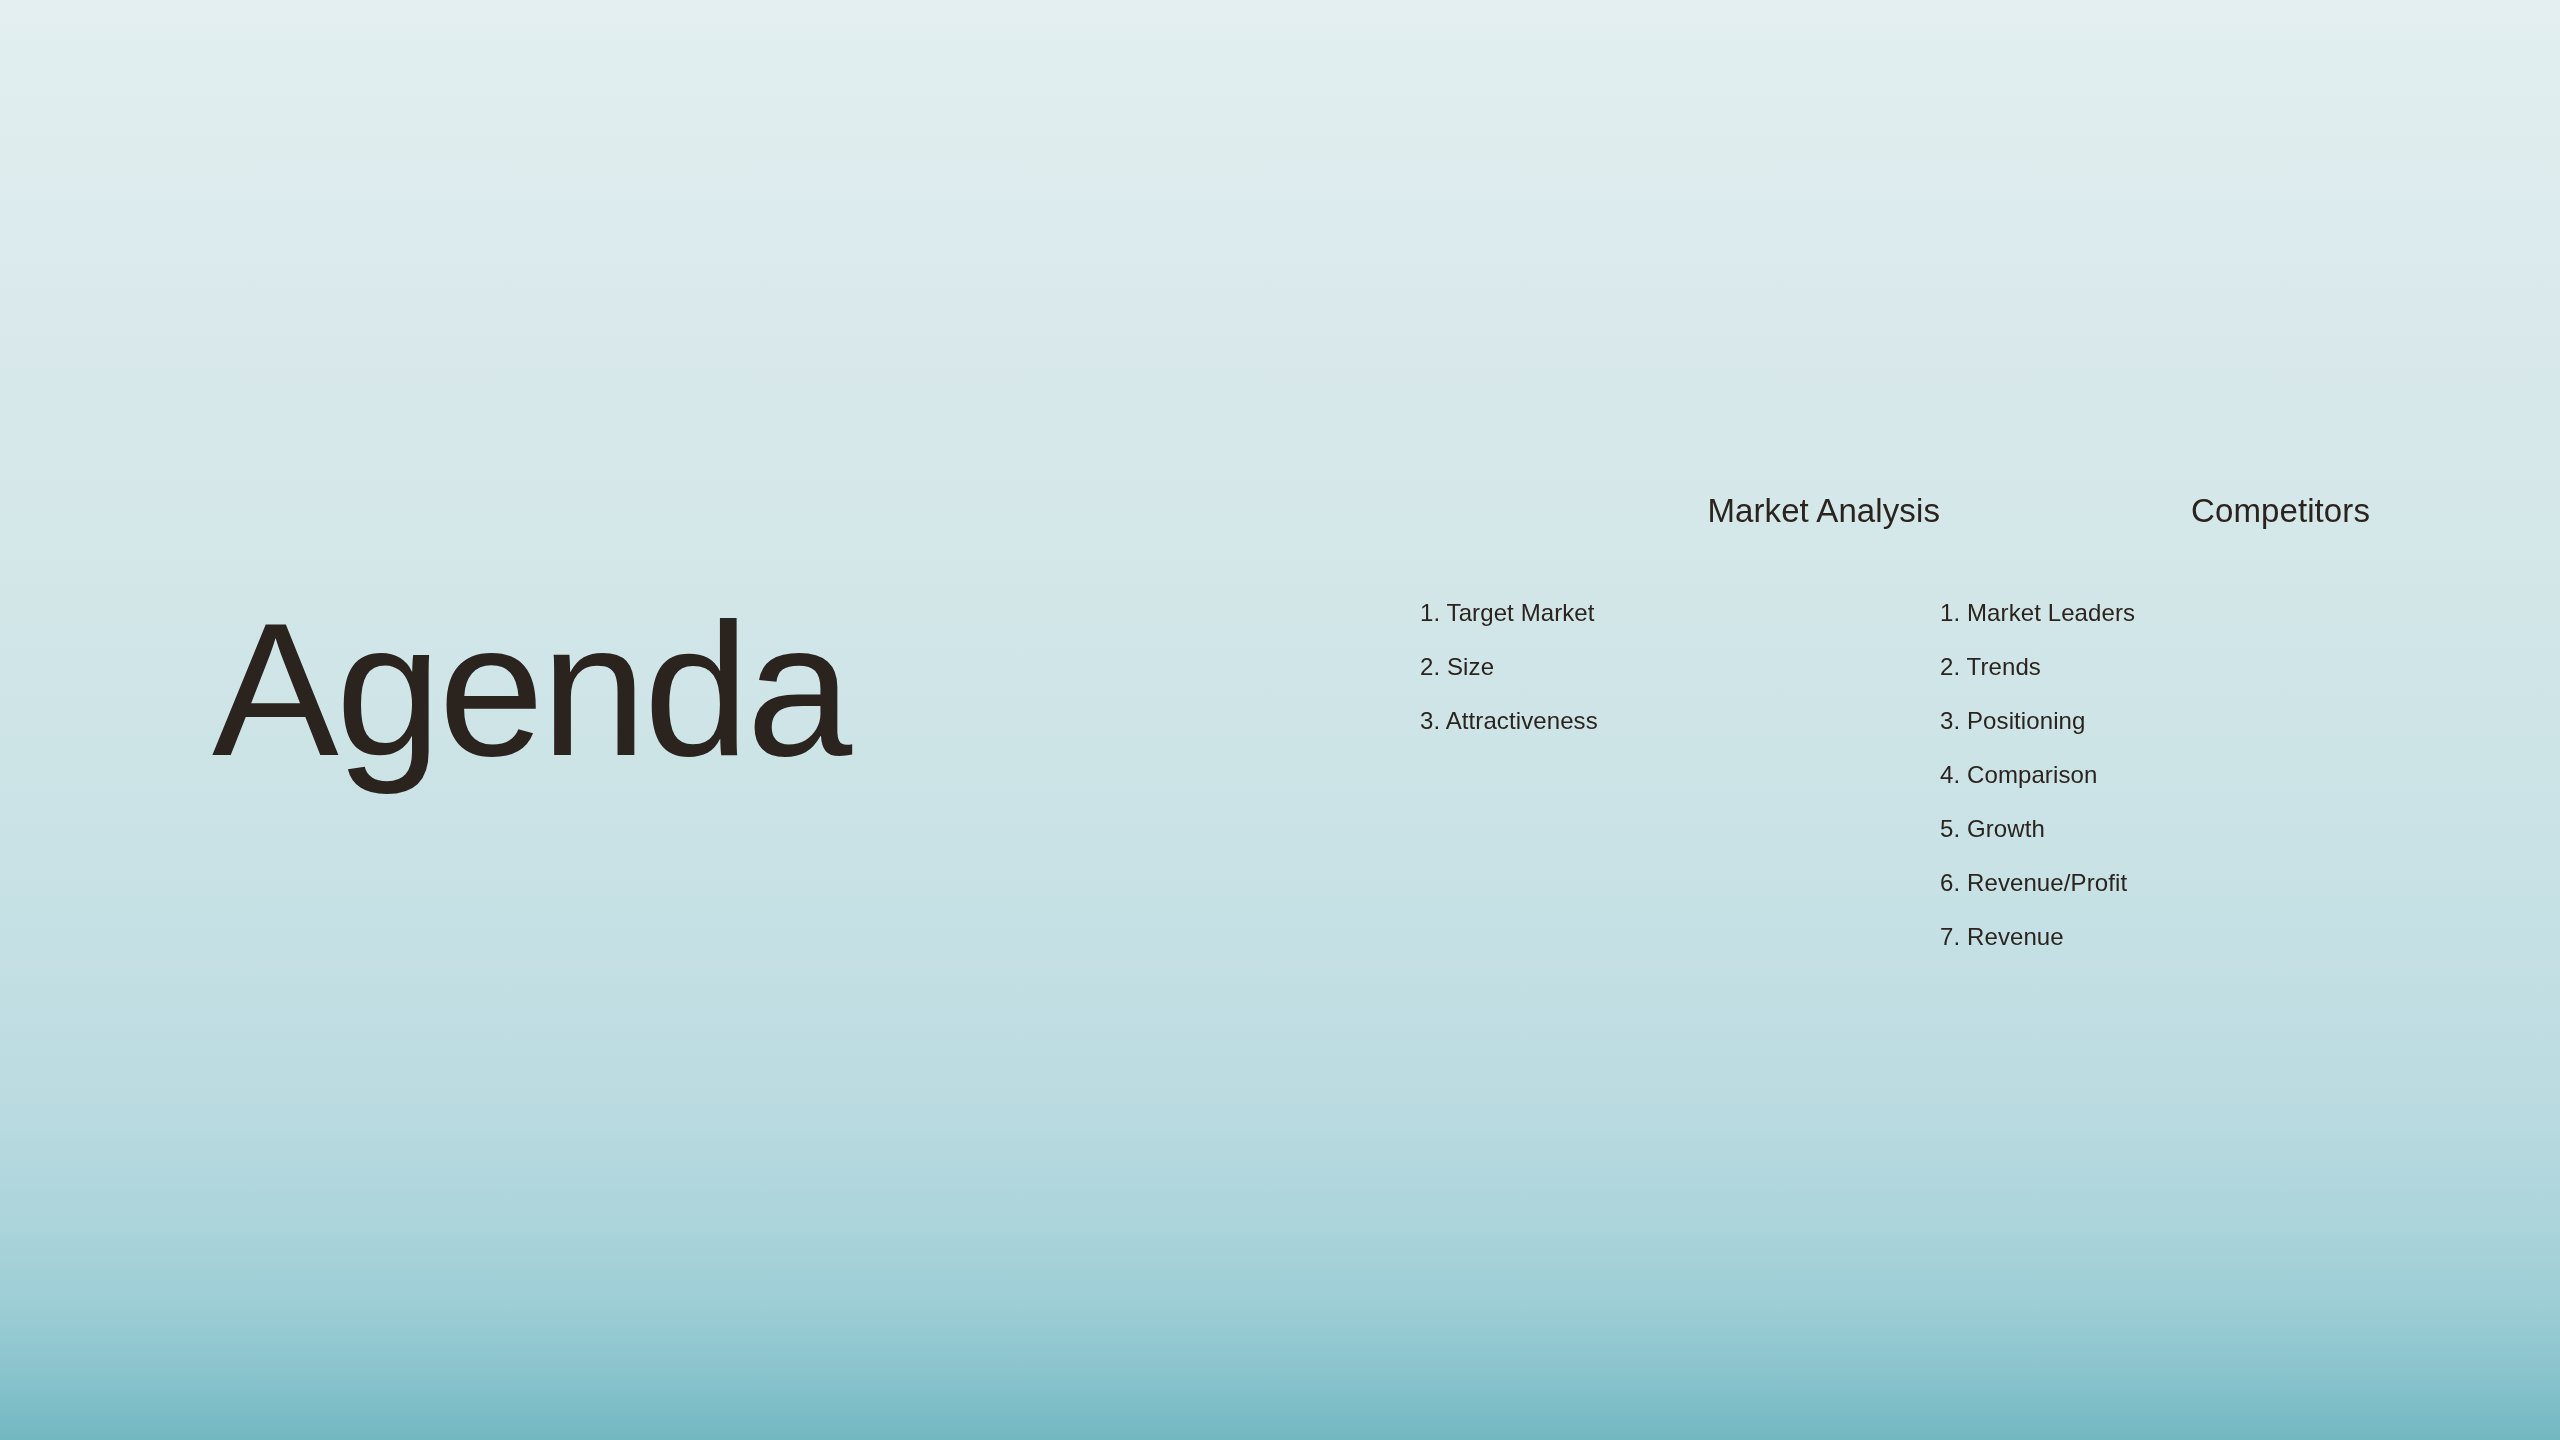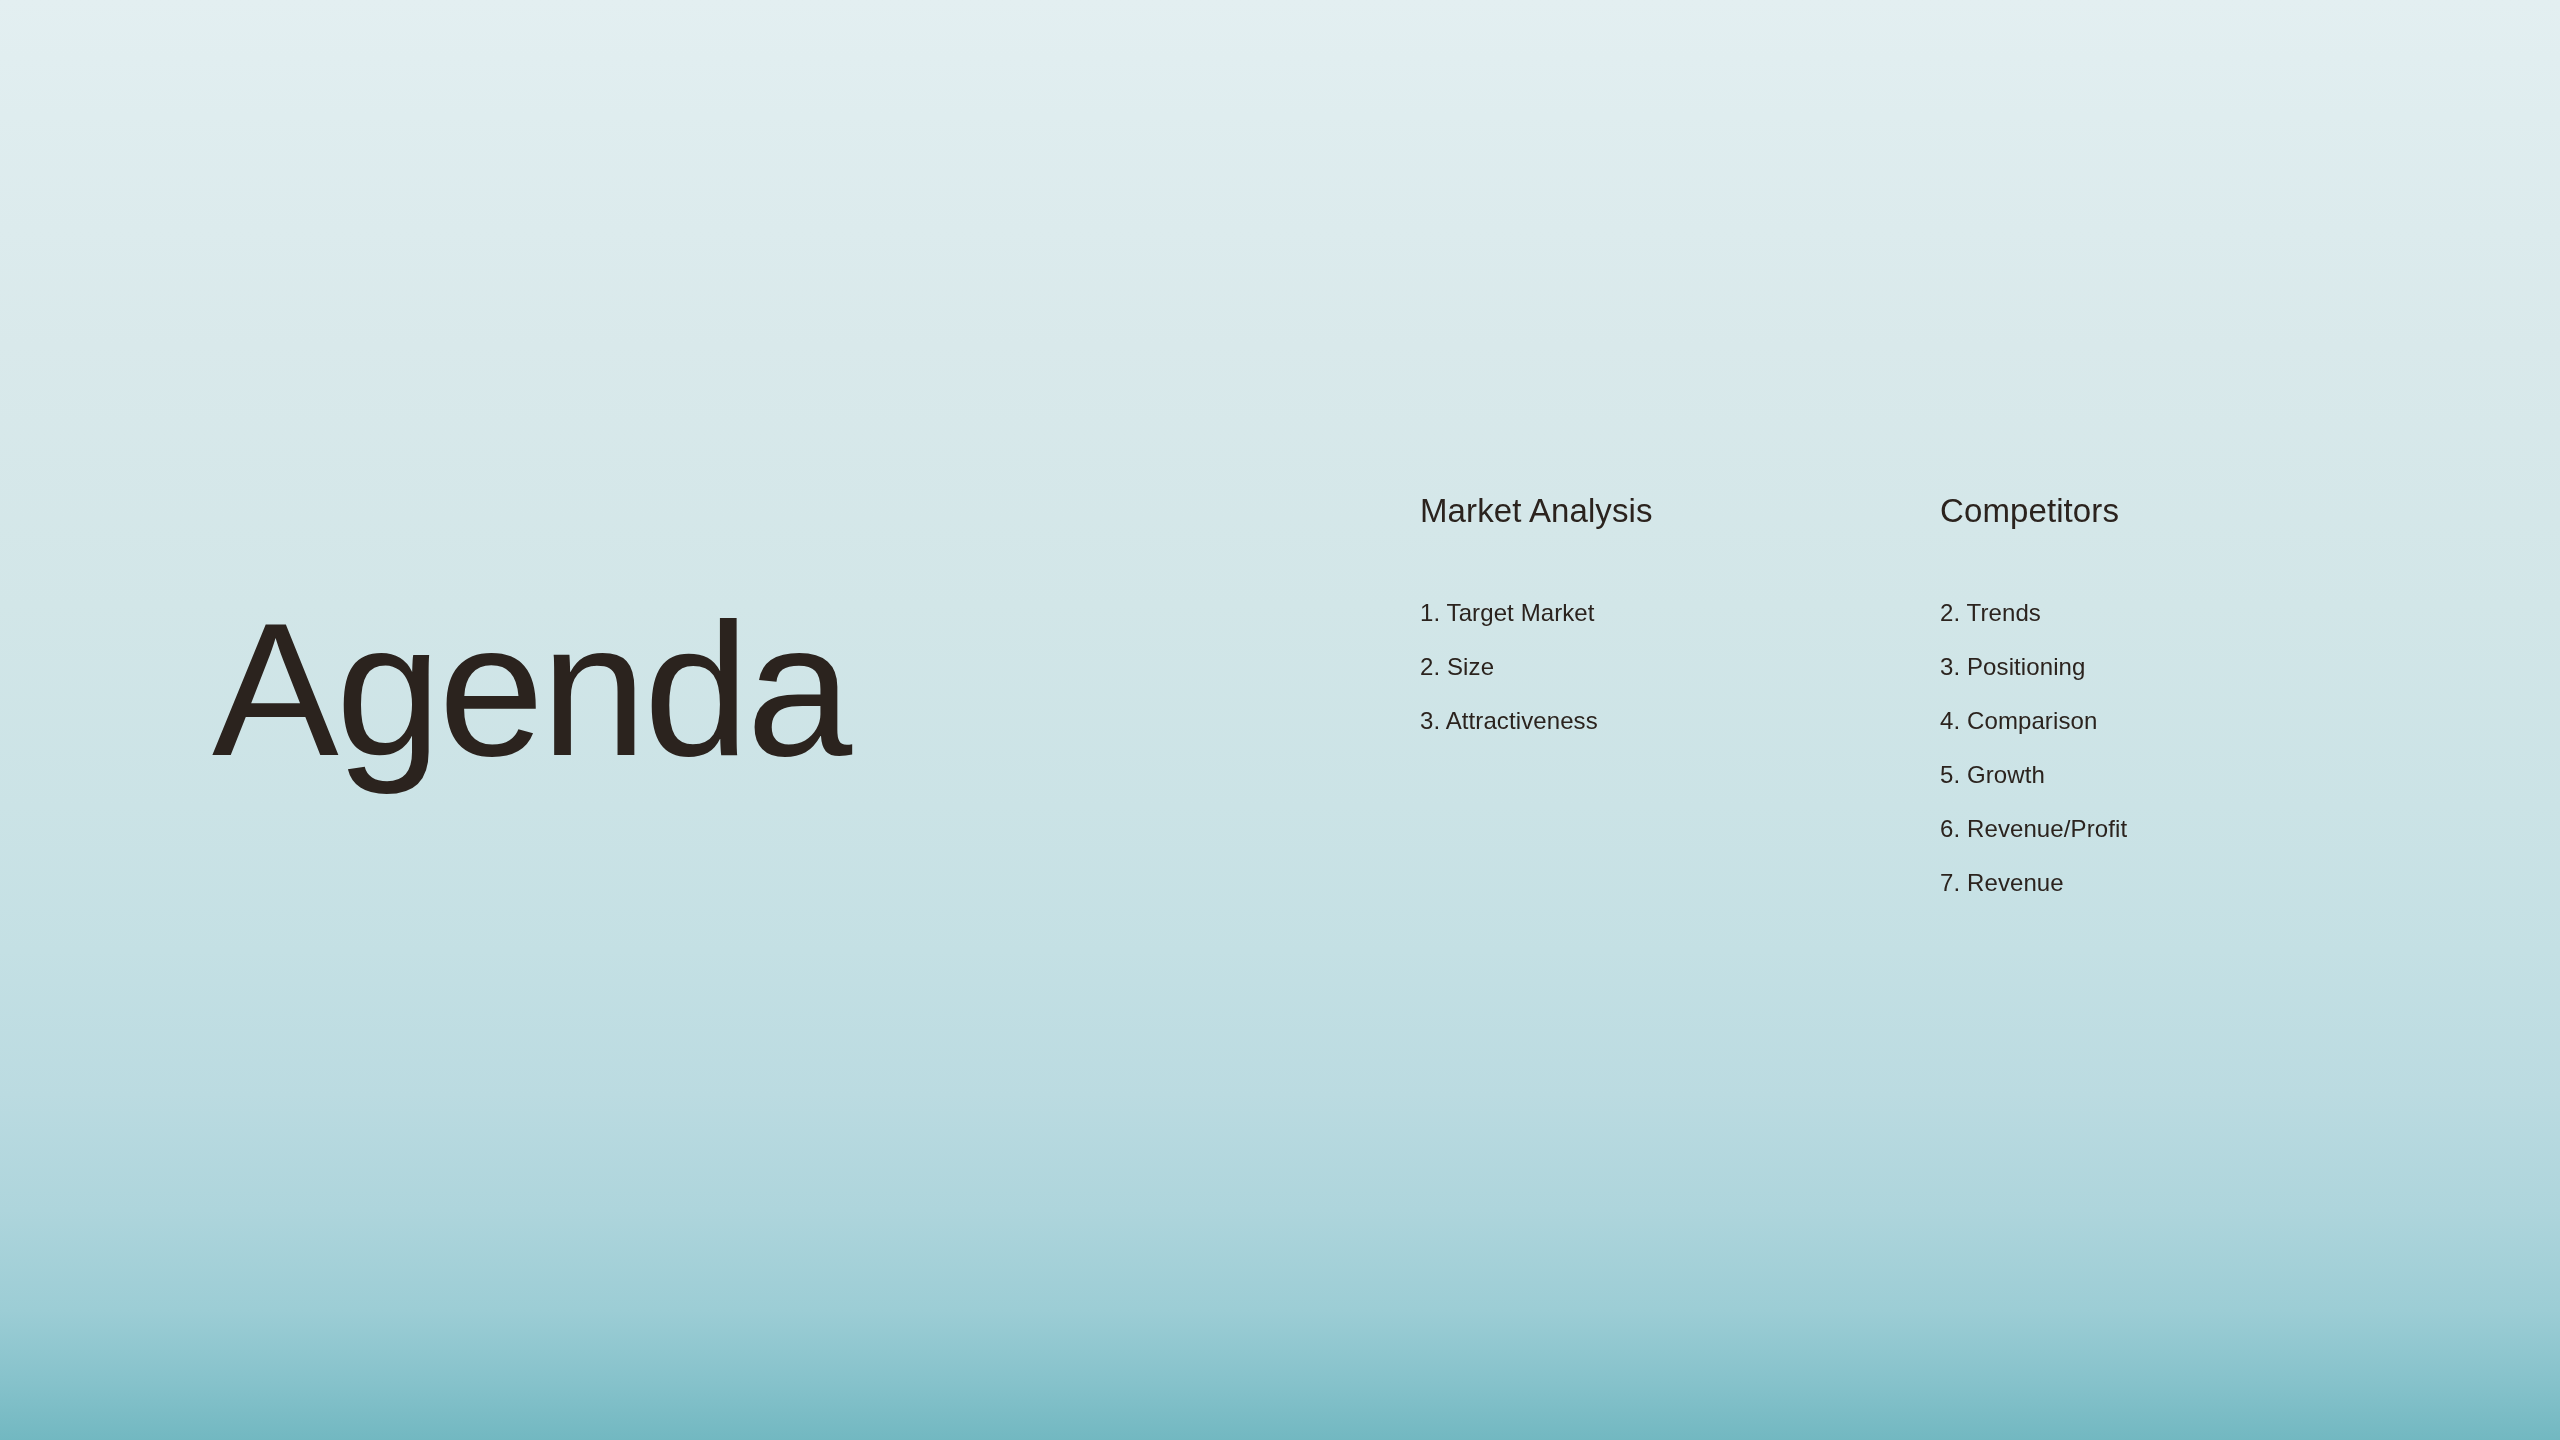--- a/index.html
+++ b/index.html
@@ -82,20 +82,21 @@
 
   .column-heading {
     margin: 0 0 56px 0;
     font-family: "Liberation Sans", "DejaVu Sans", sans-serif;
     font-size: 33px;
     font-weight: 400;
     line-height: 1.15;
     letter-spacing: 0.1px;
     color: #2b231e;
     white-space: nowrap;
+    text-align: right;
   }
 
   .column-list {
     list-style: none;
     margin: 0;
     padding: 0;
   }
 
   .column-list li {
     font-family: "Liberation Sans", "DejaVu Sans", sans-serif;
@@ -141,20 +142,24 @@
           <span class="item-number">3.</span>
           <span class="item-label">Attractiveness</span>
         </li>
       </ul>
     </div>
 
     <div class="agenda-column">
       <div class="column-heading">Competitors</div>
       <ul class="column-list">
         <li>
+          <span class="item-number">1.</span>
+          <span class="item-label">Market Leaders</span>
+        </li>
+        <li>
           <span class="item-number">2.</span>
           <span class="item-label">Trends</span>
         </li>
         <li>
           <span class="item-number">3.</span>
           <span class="item-label">Positioning</span>
         </li>
         <li>
           <span class="item-number">4.</span>
           <span class="item-label">Comparison</span>

